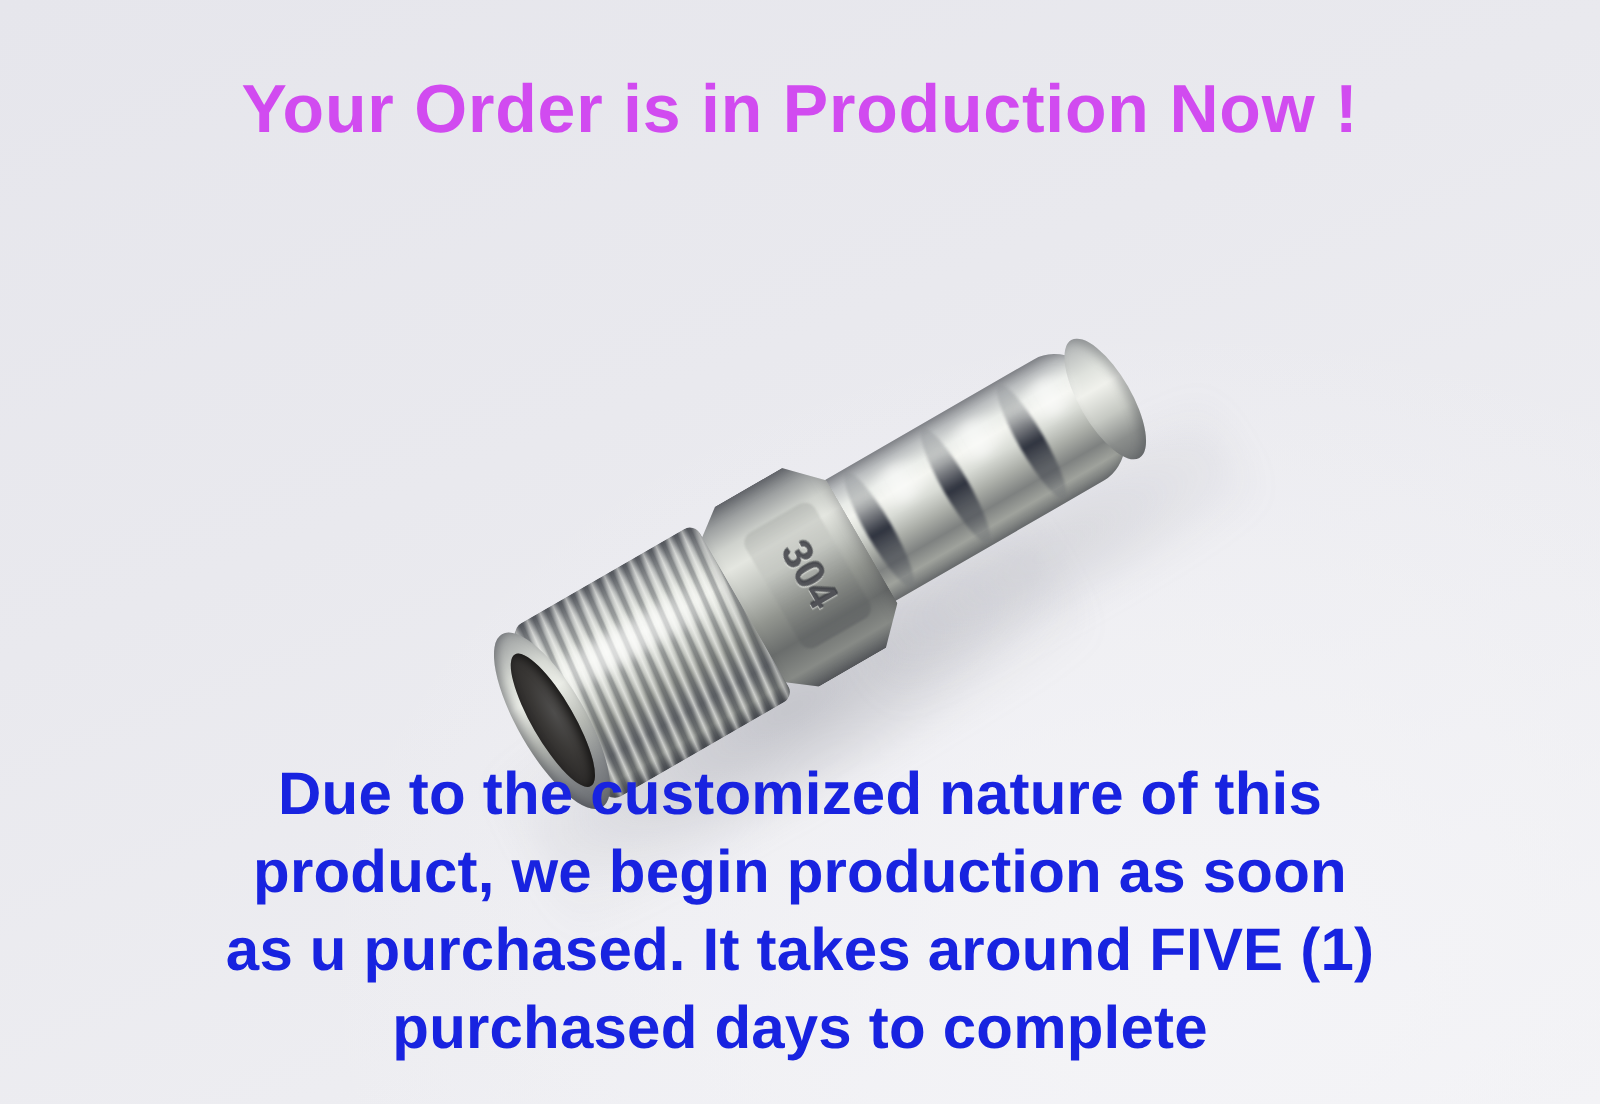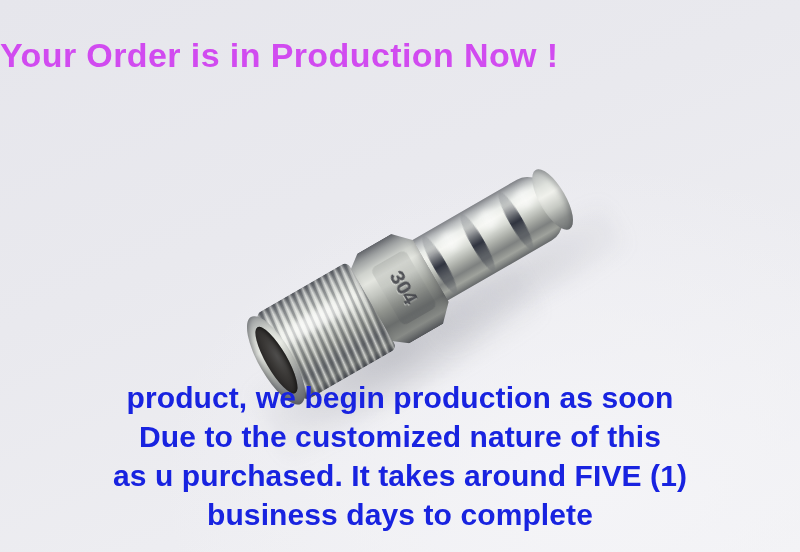--- a/index.html
+++ b/index.html
@@ -17,21 +17,21 @@
       radial-gradient(ellipse 700px 520px at 74% 88%, #f4f4f7 0%, rgba(244,244,247,0) 62%),
       linear-gradient(158deg, #e6e6ec 0%, #e9e9ee 38%, #ededf1 70%, #f2f2f5 100%);
   }
 
   
   .headline {
     position: absolute;
     left: 0;
     top: 36px;
     width: 800px;
-    text-align: left;
+    text-align: center;
     font-size: 34px;
     font-weight: bold;
     letter-spacing: 0.4px;
     color: #d14bf0;
     white-space: nowrap;
     line-height: 1.15;
   }
 
   
   .photo {
@@ -310,19 +310,19 @@
       <div class="thread-body"></div>
       <div class="thread-spec"></div>
 
       <div class="bore-outer"></div>
       <div class="bore-inner"></div>
 
     </div>
   </div>
 
   <div class="body-text">
+    <span class="ln">Due to the customized nature of this</span>
     <span class="ln">product, we begin production as soon</span>
-    <span class="ln">Due to the customized nature of this</span>
     <span class="ln">as u purchased. It takes around FIVE (1)</span>
-    <span class="ln">business days to complete</span>
+    <span class="ln">purchased days to complete</span>
   </div>
 
 </div>
 
 </body></html>

